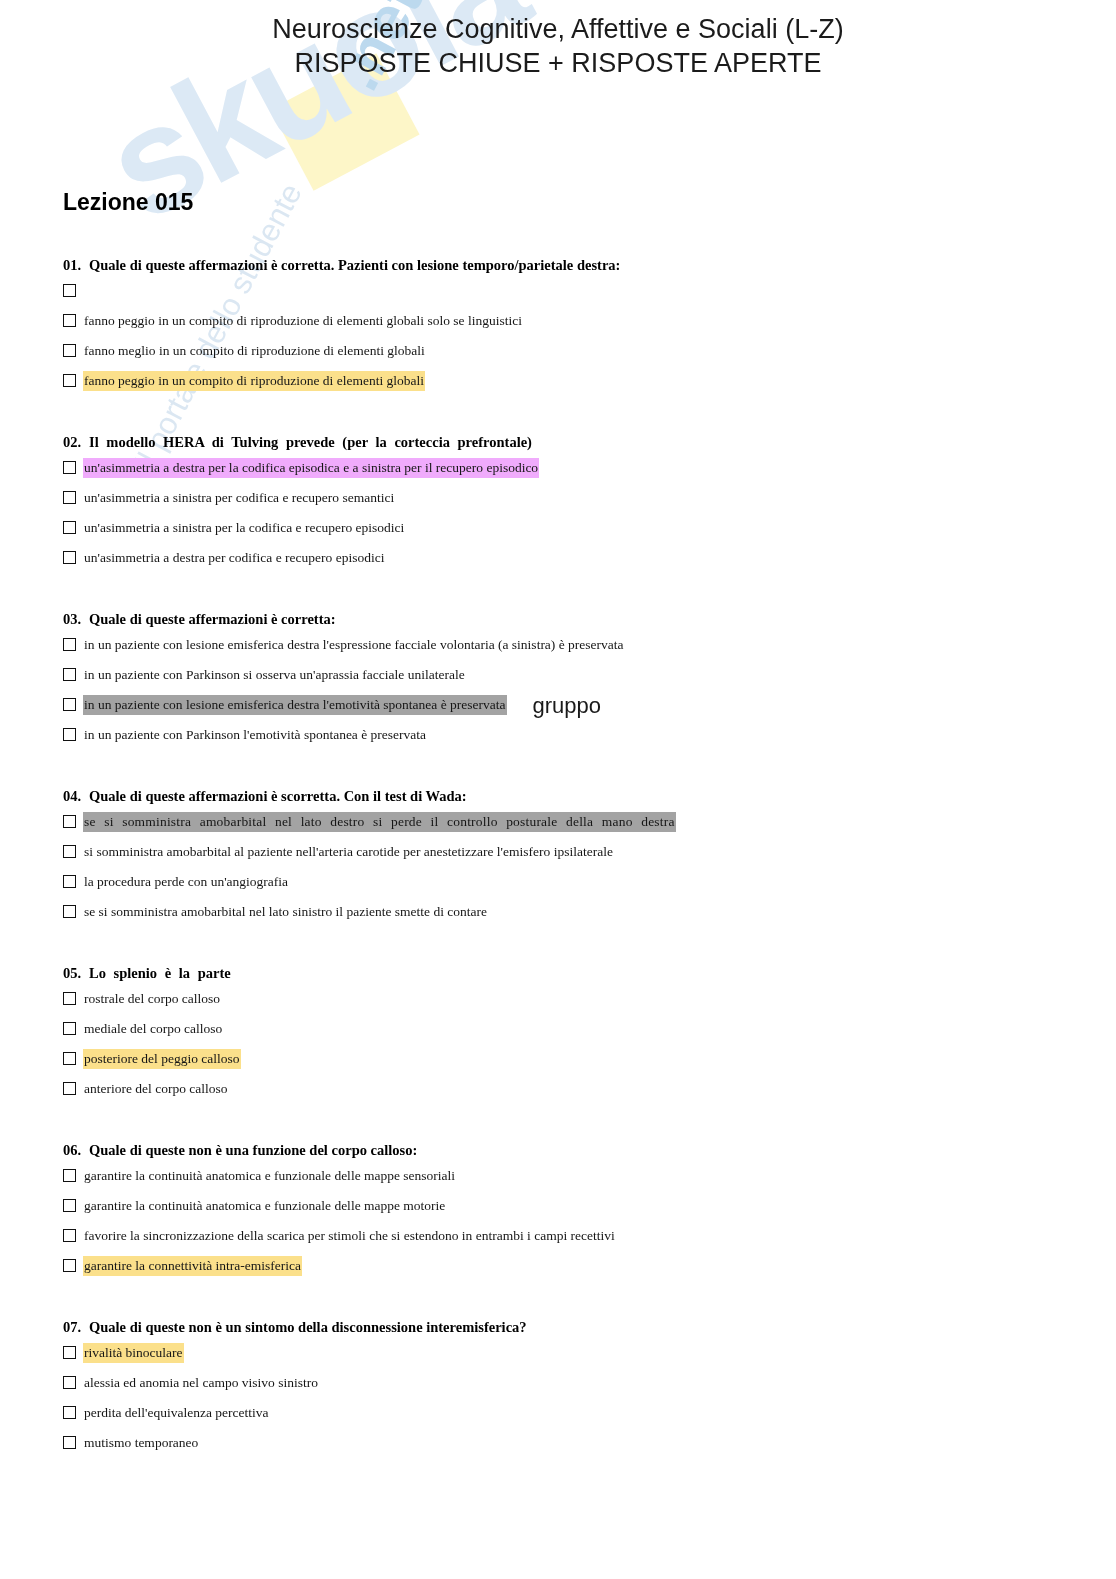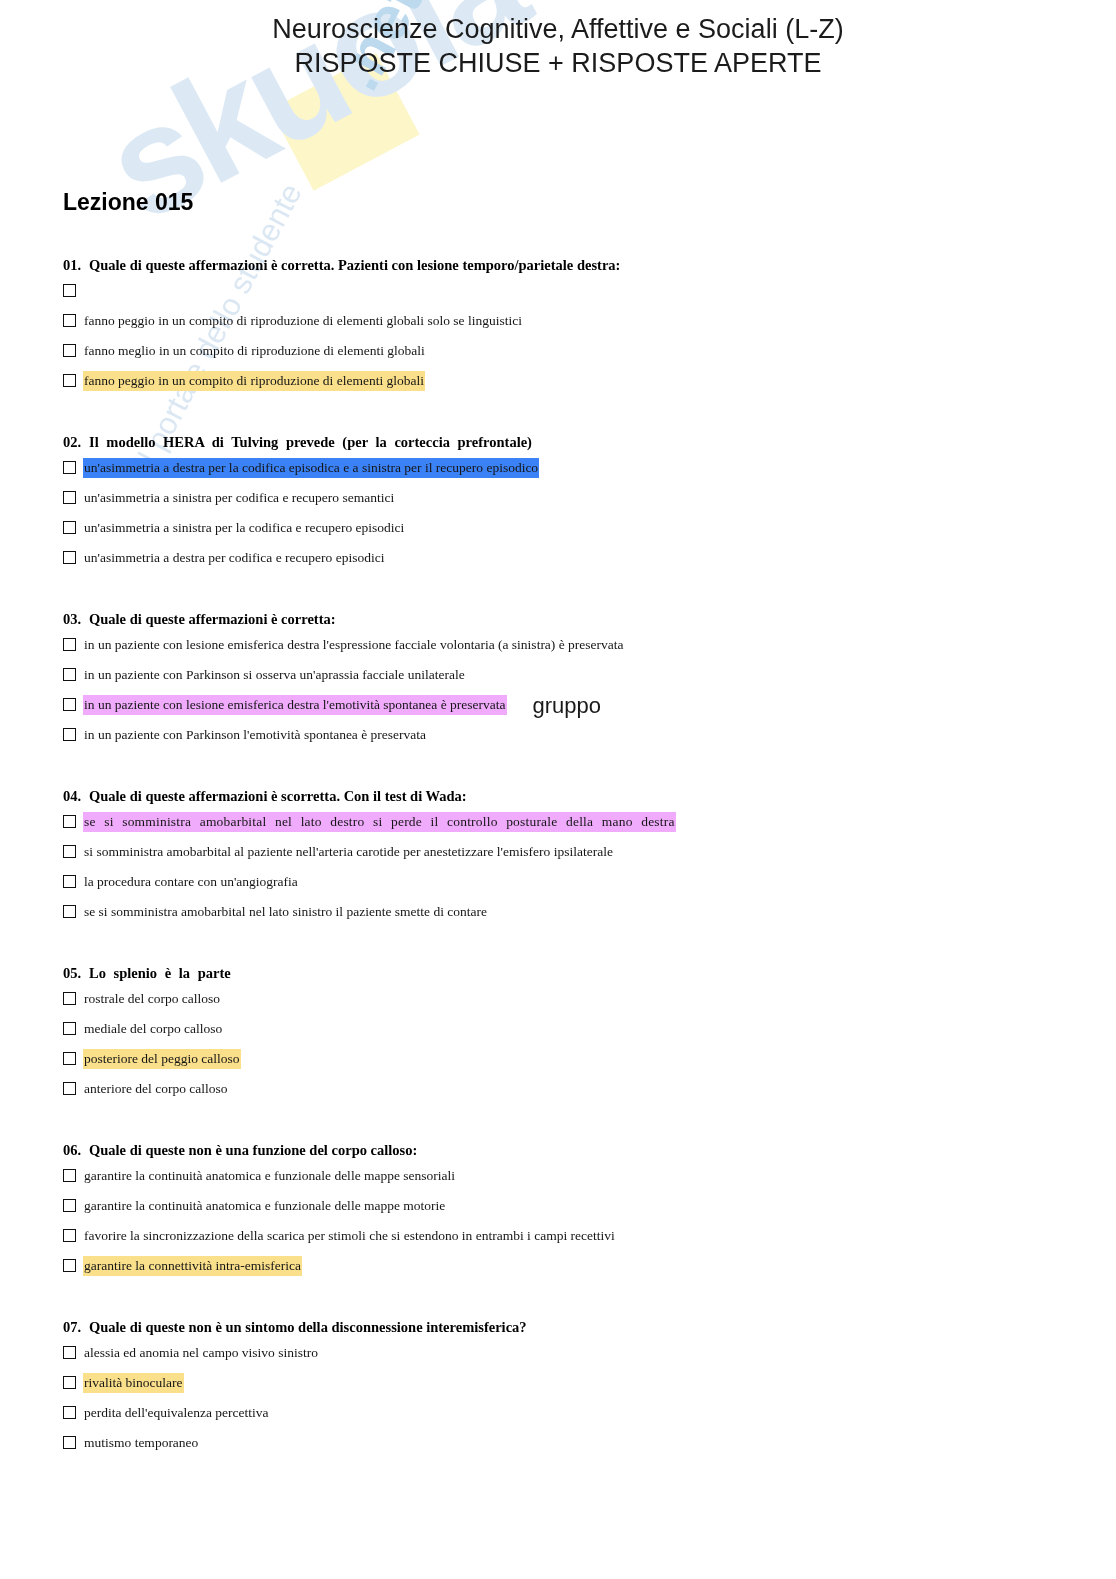--- a/index.html
+++ b/index.html
@@ -156,22 +156,22 @@
   }
   .option-text {
     font-family: "Liberation Serif", serif;
     font-size: 13.5px;
     line-height: 18px;
     color: #151515;
     padding: 1px 1px 1px 1px;
     white-space: nowrap;
   }
   .option-text.hl-yellow { background: #fbe08b; }
-  .option-text.hl-amber  { background: #f0abfc; }
-  .option-text.hl-cyan   { background: #3b82f6; }
+  .option-text.hl-amber  { background: #a3a3a3; }
+  .option-text.hl-cyan   { background: #f0abfc; }
   .option-text.justify   { letter-spacing: 0.2px; word-spacing: 5px; }
 
   .side-note {
     font-family: "Liberation Sans", sans-serif;
     font-size: 22px;
     line-height: 22px;
     color: #1a1a1a;
     margin-left: 26px;
     align-self: center;
     white-space: nowrap;
@@ -271,21 +271,21 @@
           <div class="option-row">
             <span class="checkbox"></span>
             <span class="option-text hl-amber justify">se si somministra amobarbital nel lato destro si perde il controllo posturale della mano destra</span>
           </div>
           <div class="option-row">
             <span class="checkbox"></span>
             <span class="option-text ">si somministra amobarbital al paziente nell'arteria carotide per anestetizzare l'emisfero ipsilaterale</span>
           </div>
           <div class="option-row">
             <span class="checkbox"></span>
-            <span class="option-text ">la procedura contare con un'angiografia</span>
+            <span class="option-text ">la procedura perde con un'angiografia</span>
           </div>
           <div class="option-row">
             <span class="checkbox"></span>
             <span class="option-text ">se si somministra amobarbital nel lato sinistro il paziente smette di contare</span>
           </div>
         </div>
         <div class="question-block">
           <div class="question-head">
             <span class="q-num">05.</span>
             <span class="q-text spread">Lo splenio è la parte</span>
@@ -329,25 +329,25 @@
             <span class="option-text hl-yellow">garantire la connettività intra-emisferica</span>
           </div>
         </div>
         <div class="question-block">
           <div class="question-head">
             <span class="q-num">07.</span>
             <span class="q-text">Quale di queste non è un sintomo della disconnessione interemisferica?</span>
           </div>
           <div class="option-row">
             <span class="checkbox"></span>
+            <span class="option-text hl-yellow">rivalità binoculare</span>
+          </div>
+          <div class="option-row">
+            <span class="checkbox"></span>
             <span class="option-text ">alessia ed anomia nel campo visivo sinistro</span>
-          </div>
-          <div class="option-row">
-            <span class="checkbox"></span>
-            <span class="option-text hl-yellow">rivalità binoculare</span>
           </div>
           <div class="option-row">
             <span class="checkbox"></span>
             <span class="option-text ">perdita dell'equivalenza percettiva</span>
           </div>
           <div class="option-row">
             <span class="checkbox"></span>
             <span class="option-text ">mutismo temporaneo</span>
           </div>
         </div>

